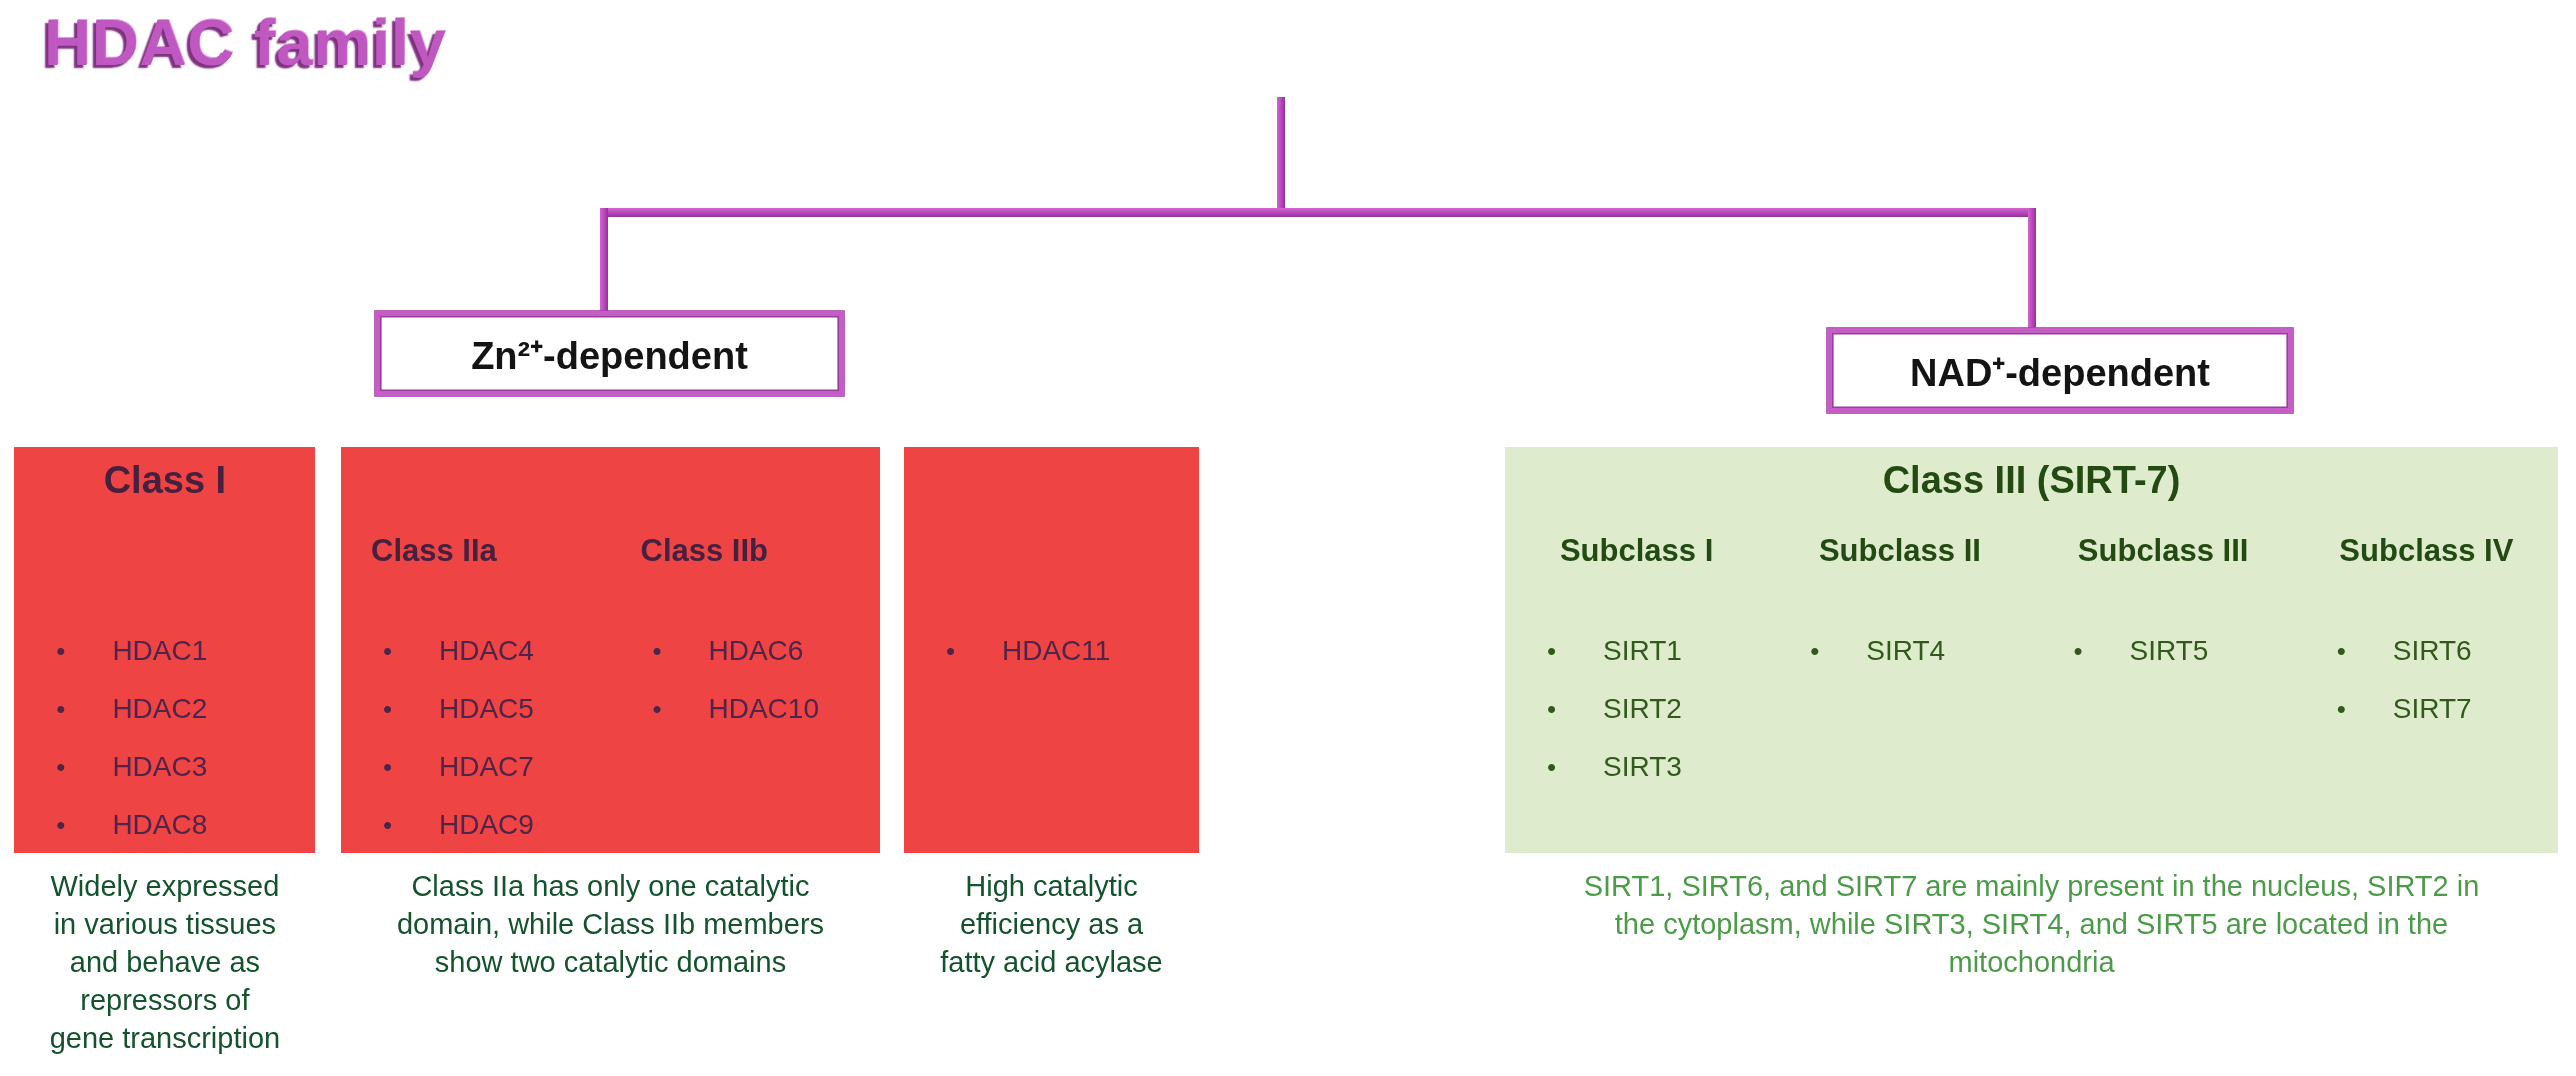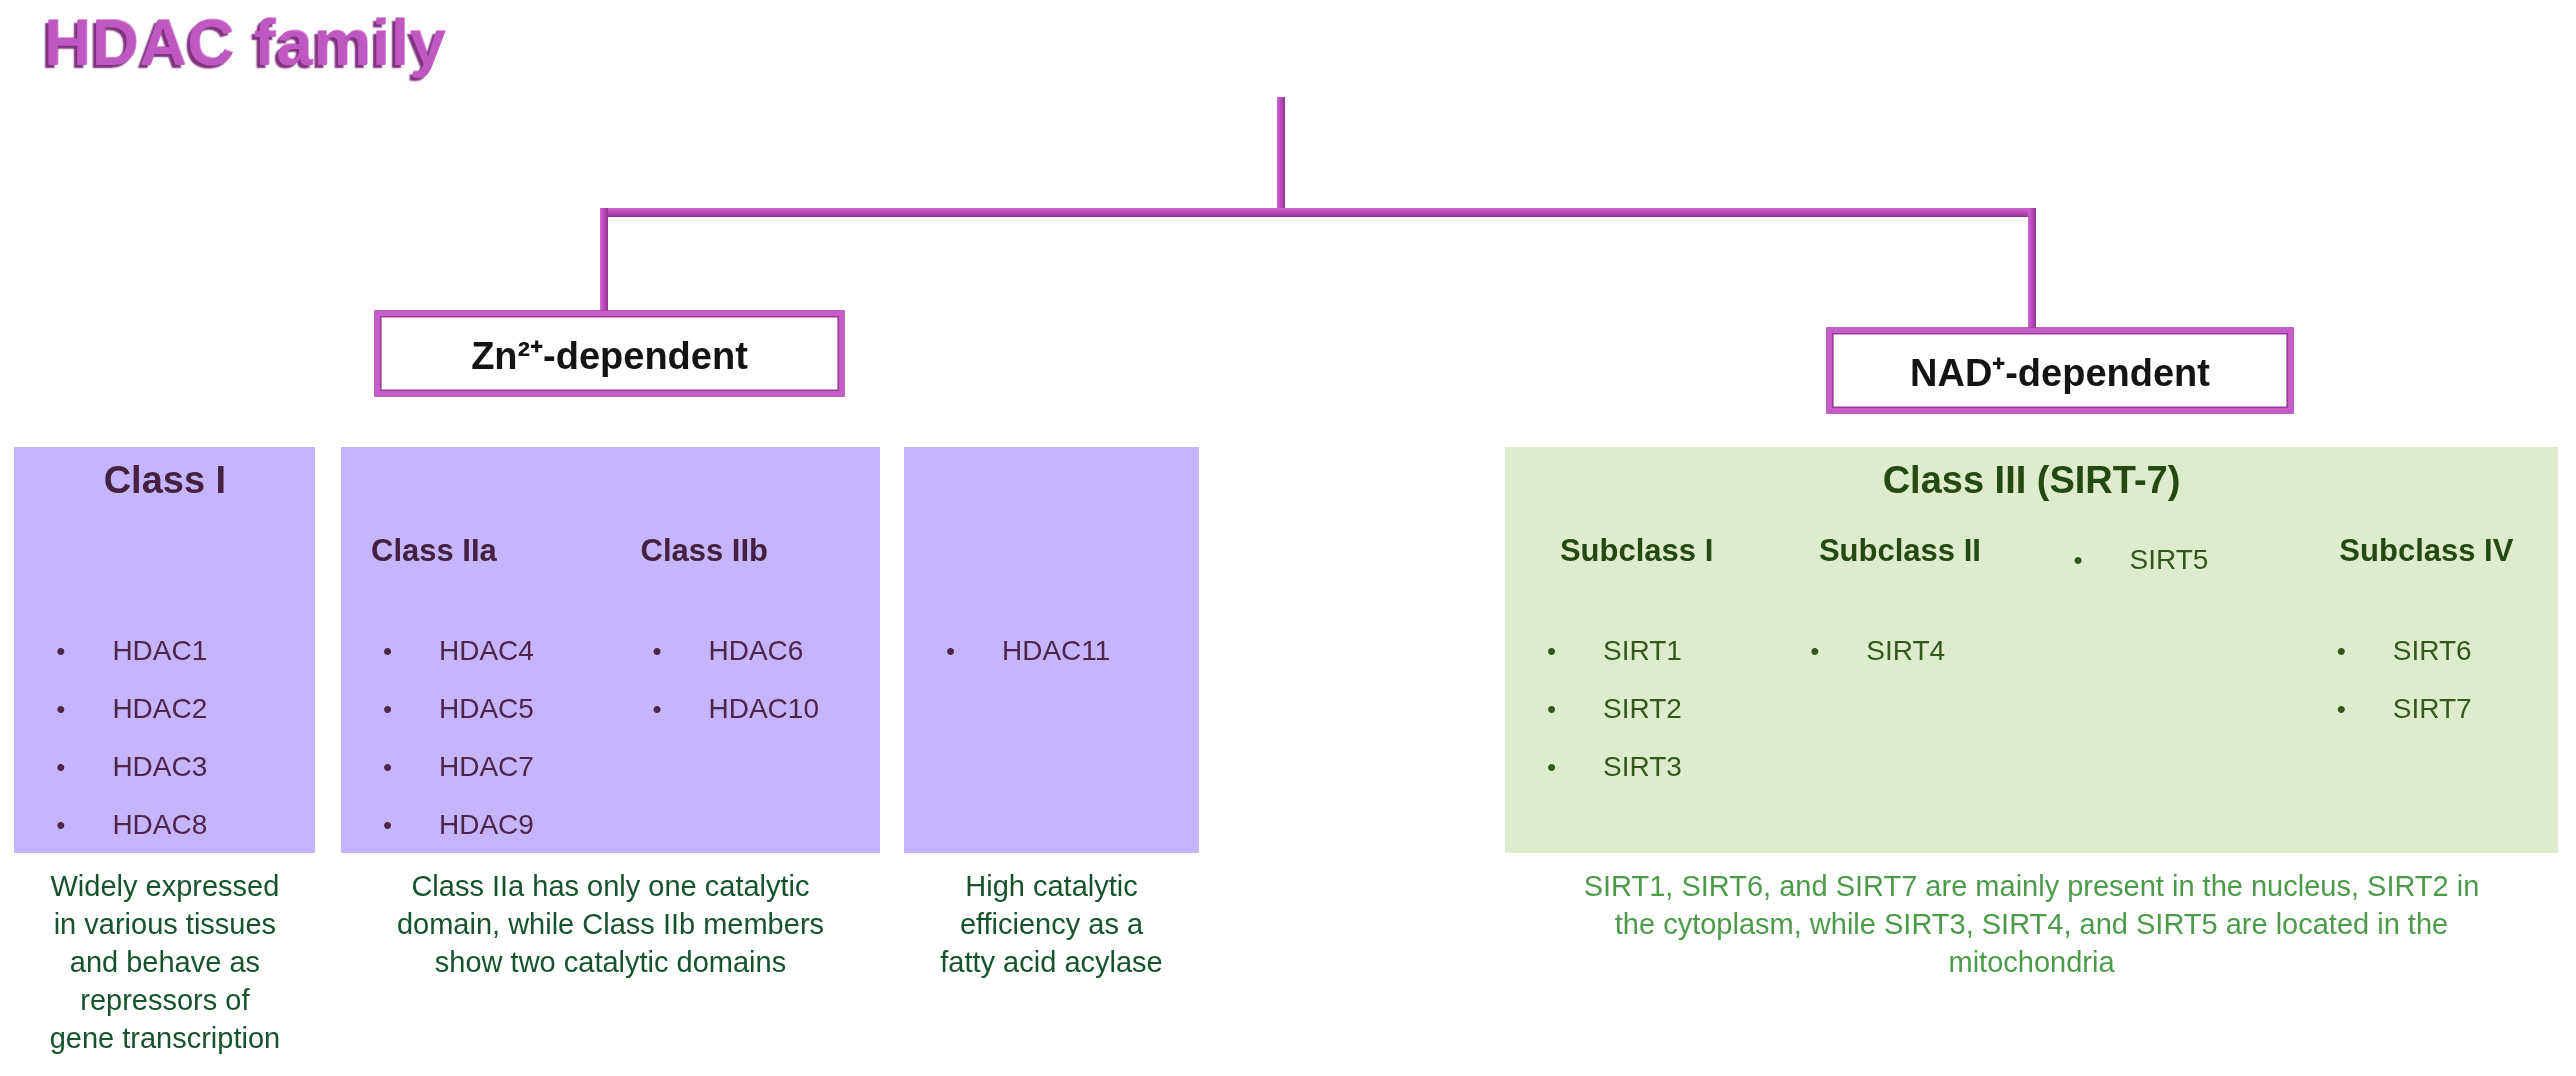--- a/index.html
+++ b/index.html
@@ -32,21 +32,21 @@
     box-shadow:inset 0 0 0 1.6px #9a3c9c, 0 0 0 0.8px #a743aa;
     display:flex;align-items:center;justify-content:center;
     font-size:38px;font-weight:bold;color:#141414;
     box-sizing:border-box;
   }
   .zn-box {left:375px; top:311px;width:469px;height:85px;}
   .nad-box{left:1827px;top:328px;width:466px;height:85px;}
 
   
   .class-box{top:447px;height:406px;box-sizing:border-box;}
-  .pink {background:#c4b5fd;}
+  .pink {background:#ef4444;}
   .green{background:#deeccd;}
   .box-class1{left:14.4px;  width:301px;}
   .box-class2{left:341px; width:539px;}
   .box-class4{left:904px;width:295px;}
   .box-class3{left:1505px;width:1053px;}
 
   .box-title{
     position:absolute;top:12px;left:0;right:0;text-align:center;
     font-size:38px;font-weight:bold;
   }
@@ -203,20 +203,21 @@
     <div class="col">
       <div class="subhead">Subclass II</div>
       <div class="items">
           <div class="item">
             <span class="bullet">•</span>
             <span class="item-label">SIRT4</span>
           </div>
         </div>
     </div>
     <div class="col">
+      <div class="subhead">Subclass III</div>
       <div class="items">
           <div class="item">
             <span class="bullet">•</span>
             <span class="item-label">SIRT5</span>
           </div>
         </div>
     </div>
     <div class="col">
       <div class="subhead">Subclass IV</div>
       <div class="items">

